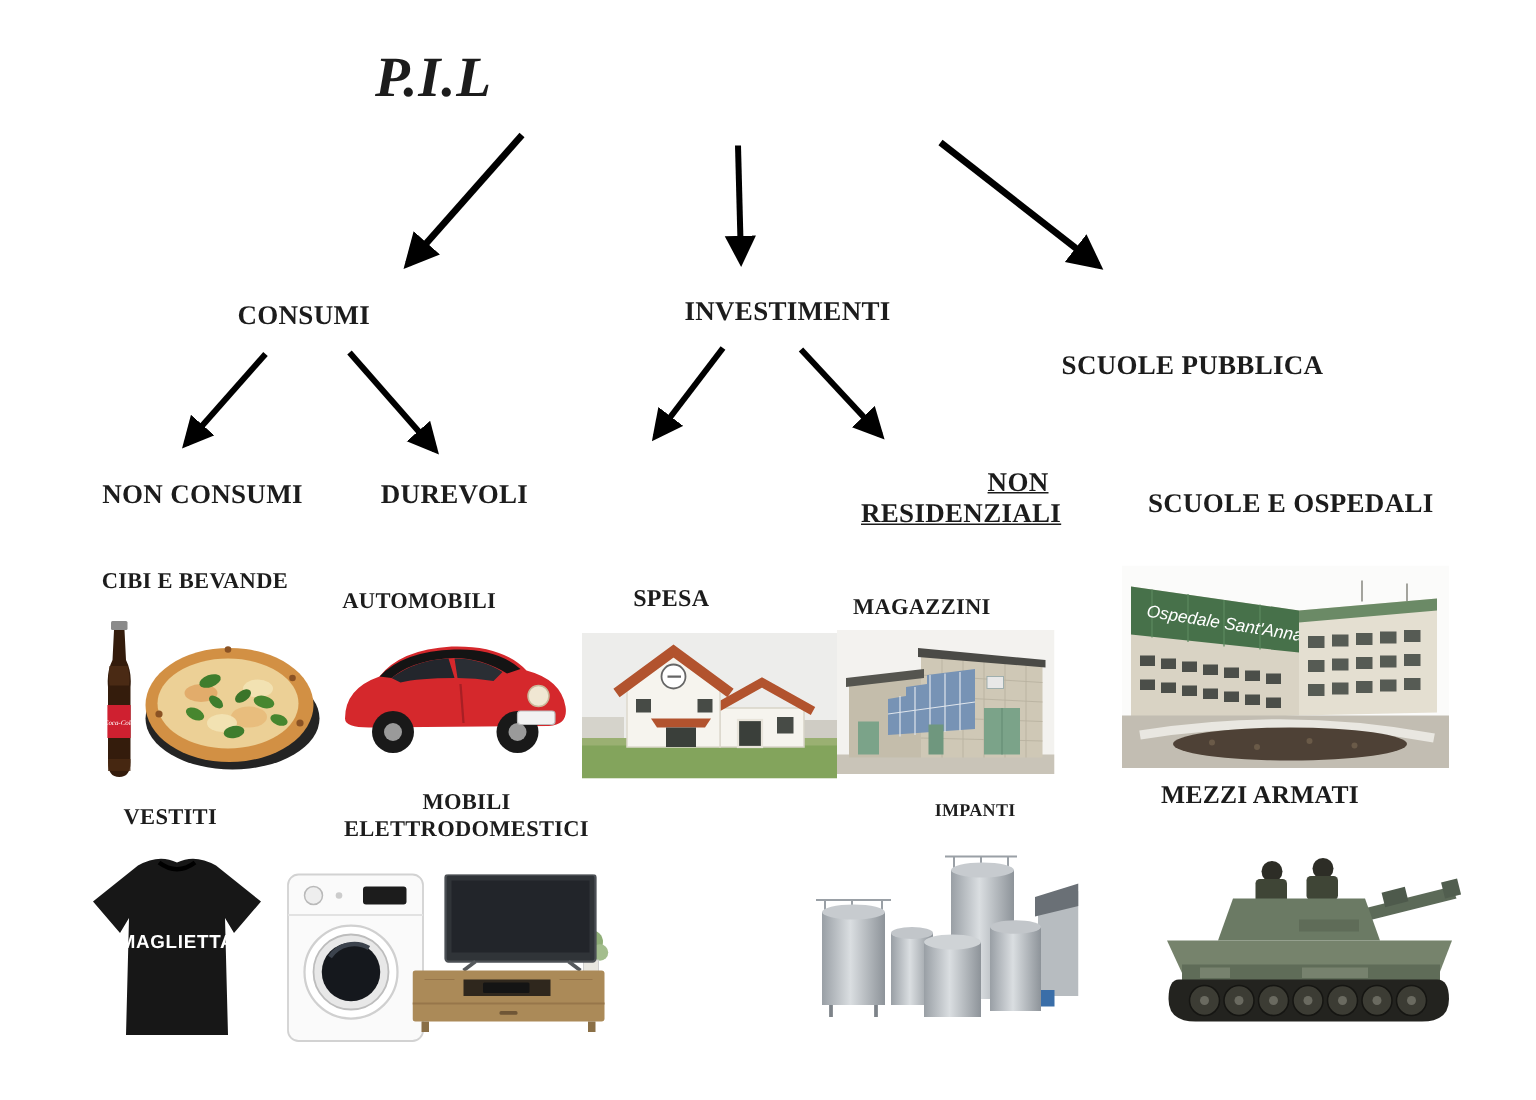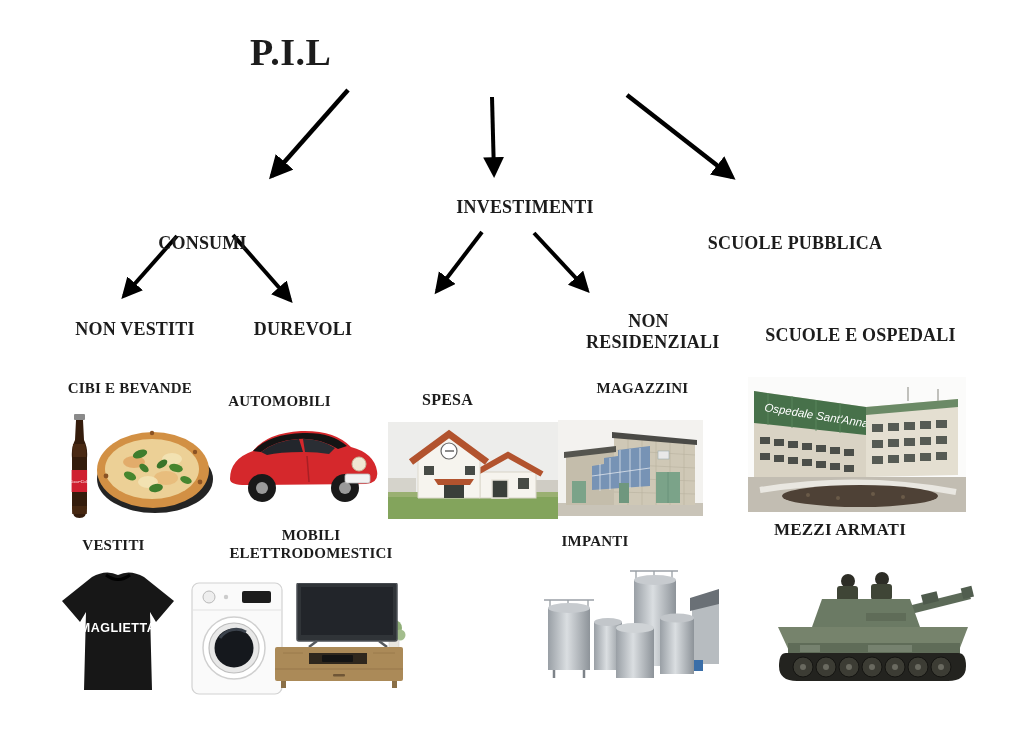--- a/index.html
+++ b/index.html
@@ -5,21 +5,21 @@
   html,body{margin:0;padding:0;background:#fff;}
   #stage{
     position:relative;width:1024px;height:733px;background:#ffffff;
     overflow:hidden;font-family:"Liberation Serif",serif;color:#1c1c1c;
   }
   .label{
     position:absolute;font-weight:700;text-align:center;line-height:1.18;
     letter-spacing:.2px;white-space:normal;
   }
   .title-row{
-    position:absolute;left:250px;top:30px;display:flex;align-items:baseline;gap:32px;
+    position:absolute;left:250px;top:30px;display:flex;align-items:baseline;gap:32px;font-style:italic;
   }
   .title-acronym{font-size:38px;font-weight:700;letter-spacing:.5px;}
   .title-sub{font-size:23px;font-weight:700;letter-spacing:.5px;}
   .lv2{font-size:18px;}
   .lv3{font-size:18px;}
   .item{font-size:15px;}
   .pic{position:absolute;}
   .pic svg{width:100%;height:100%;display:block;}
   #arrows{position:absolute;left:0;top:0;pointer-events:none;}
 </style>
@@ -40,36 +40,36 @@
     </defs>
     <line x1="348" y1="90" x2="272" y2="176" stroke="#000" stroke-width="4.5" marker-end="url(#ah)"></line>
     <line x1="492" y1="97" x2="494" y2="174" stroke="#000" stroke-width="4" marker-end="url(#ah)"></line>
     <line x1="627" y1="95" x2="732" y2="177" stroke="#000" stroke-width="4.5" marker-end="url(#ah)"></line>
     <line x1="177" y1="236" x2="124" y2="296" stroke="#000" stroke-width="4" marker-end="url(#ah)"></line>
     <line x1="233" y1="235" x2="290" y2="300" stroke="#000" stroke-width="4" marker-end="url(#ah)"></line>
     <line x1="482" y1="232" x2="437" y2="291" stroke="#000" stroke-width="4" marker-end="url(#ah)"></line>
     <line x1="534" y1="233" x2="587" y2="290" stroke="#000" stroke-width="4" marker-end="url(#ah)"></line>
   </svg>
 
-  <div class="label lv2" style="left:135px;top:200px;width:135px;margin-top:33px;">CONSUMI</div>
+  <div class="label lv2" style="left:135px;top:200px;width:135px;">CONSUMI</div>
   <div class="label lv2" style="left:450px;top:197px;width:150px;">INVESTIMENTI</div>
   <div class="label lv2" style="left:705px;top:233px;width:180px;">SCUOLE PUBBLICA</div>
 
-  <div class="label lv3" style="left:60px;top:319px;width:150px;">NON VESTITI</div>
+  <div class="label lv3" style="left:60px;top:319px;width:150px;">NON CONSUMI</div>
   <div class="label lv3" style="left:248px;top:319px;width:110px;">DUREVOLI</div>
-  <div class="label lv3" style="left:586px;top:311px;width:125px;text-align:center;">NON RESIDENZIALI</div>
+  <div class="label lv3" style="left:574px;top:311px;width:125px;text-align:right;text-decoration:underline;">NON RESIDENZIALI</div>
   <div class="label lv3" style="left:748px;top:325px;width:225px;">SCUOLE E OSPEDALI</div>
 
   <div class="label item" style="left:52px;top:380px;width:140px;text-align:right;">CIBI E BEVANDE</div>
   <div class="label item" style="left:222px;top:393px;width:115px;">AUTOMOBILI</div>
   <div class="label item" style="left:400px;top:391px;width:95px;font-size:16px;">SPESA</div>
-  <div class="label item" style="left:562px;top:380px;width:105px;margin-left:28px;">MAGAZZINI</div>
+  <div class="label item" style="left:562px;top:397px;width:105px;">MAGAZZINI</div>
   <div class="label item" style="left:66px;top:537px;width:95px;">VESTITI</div>
   <div class="label item" style="left:221px;top:527px;width:180px;text-align:center;">MOBILI ELETTRODOMESTICI</div>
-  <div class="label item" style="left:545px;top:533px;width:100px;font-size:15px;">IMPANTI</div>
+  <div class="label item" style="left:577px;top:533px;width:100px;font-size:12px;text-align:right;">IMPANTI</div>
   <div class="label item" style="left:765px;top:520px;width:150px;font-size:17px;">MEZZI ARMATI</div>
 
   <div class="pic" style="left:62px;top:414px;width:34px;height:110px;">
     <svg viewBox="0 0 34 110">
       <rect x="12" y="0" width="11" height="6" rx="1" fill="#8a8a8a"></rect>
       <path d="M14,6 L21,6 L22,26 Q26,34 25,44 L25,94 Q25,104 17.5,104 Q10,104 10,94 L10,44 Q9,34 13,26 Z" fill="#341c0c"></path>
       <path d="M11,30 Q10,37 11,43 L24,43 Q25,37 23,30 Z" fill="#4a2a14"></path>
       <rect x="9.6" y="56" width="15.5" height="22" fill="#cf2030"></rect>
       <text x="17.3" y="69" font-size="4.6" fill="#ffffff" text-anchor="middle" font-style="italic" font-family="Liberation Serif, serif">Coca-Cola</text>
       <rect x="10" y="92" width="15" height="8" fill="#4b2b13" opacity="0.8"></rect>

